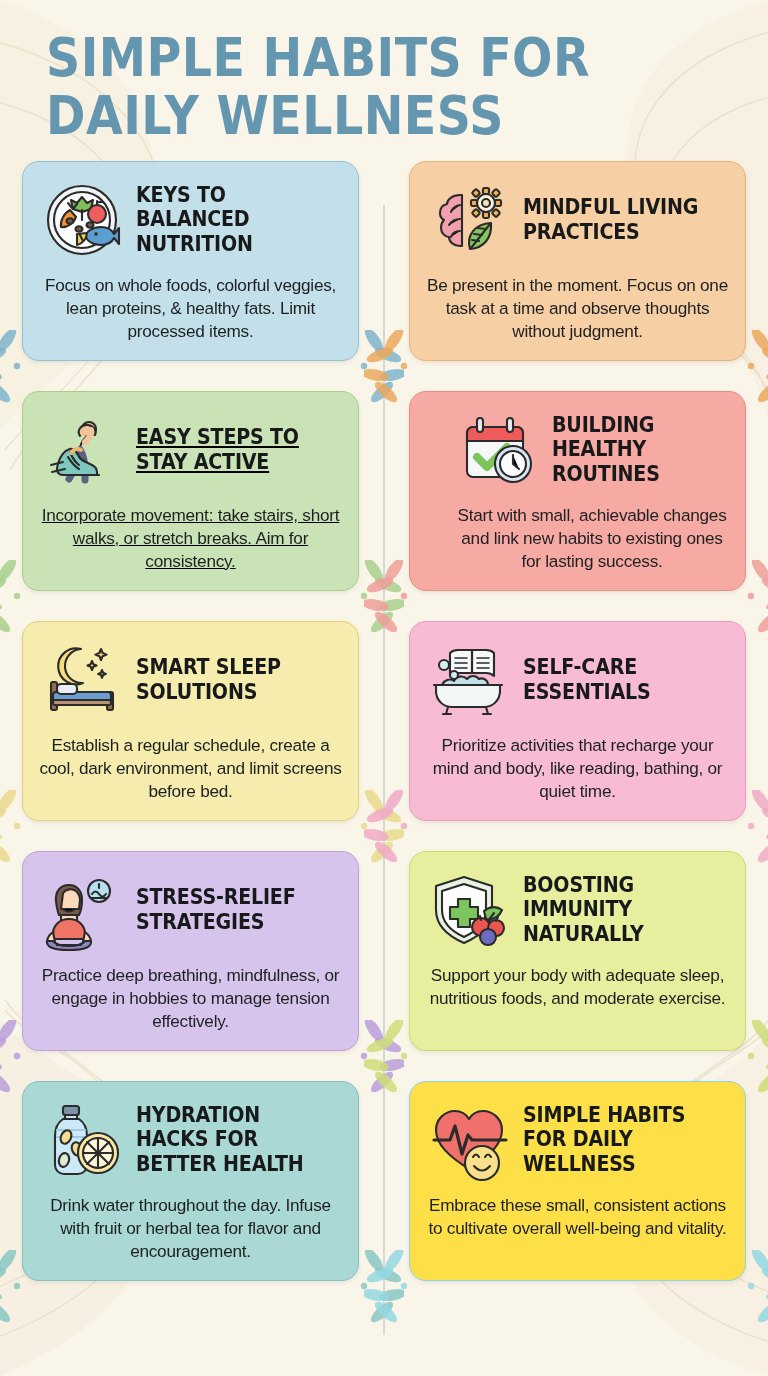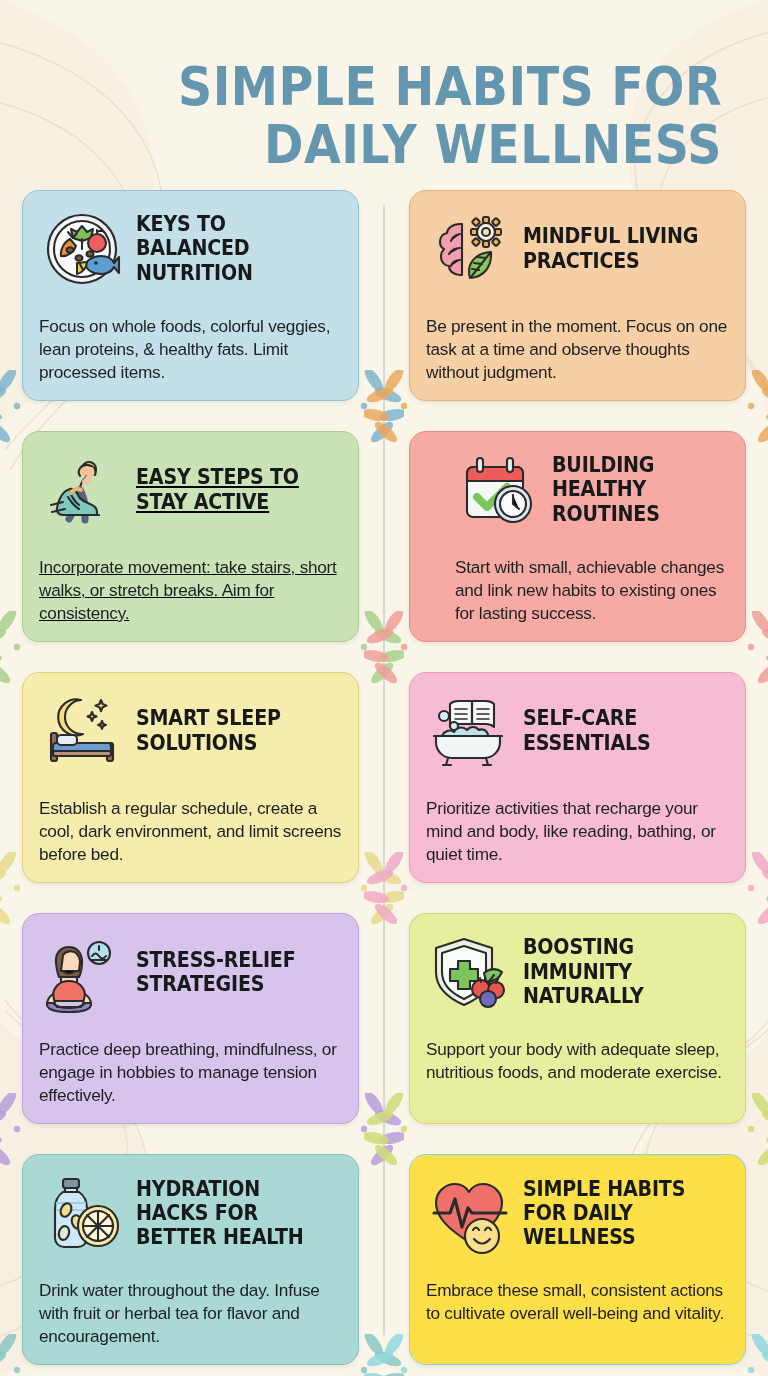--- a/index.html
+++ b/index.html
@@ -21,22 +21,22 @@
     position: absolute;
     inset: 0;
     z-index: 0;
     pointer-events: none;
   }
 
   
   .header {
     position: relative;
     z-index: 3;
-    padding-top: 58px;
-    text-align: right;
+    padding-top: 29px;
+    text-align: left;
   }
   .title {
     font-family: "DejaVu Sans", sans-serif;
     font-weight: bold;
     font-size: 54px;
     line-height: 1.07;
     letter-spacing: 0.5px;
     color: #6496b0;
     transform: scaleX(0.88);
     text-transform: uppercase;
@@ -102,21 +102,22 @@
     font-size: 20.5px;
     line-height: 1.19;
     color: #17191a;
     letter-spacing: -0.2px;
     transform: scaleX(0.93);
     transform-origin: left center;
     text-transform: uppercase;
   }
 
   .card-body {
-    margin-top: 23px;
+    margin-top: 11px;
+    text-align: center;
     font-size: 17.2px;
     line-height: 1.34;
     color: #1d2022;
     letter-spacing: -0.25px;
   }
 
   
   .petals {
     position: absolute;
     z-index: 1;

